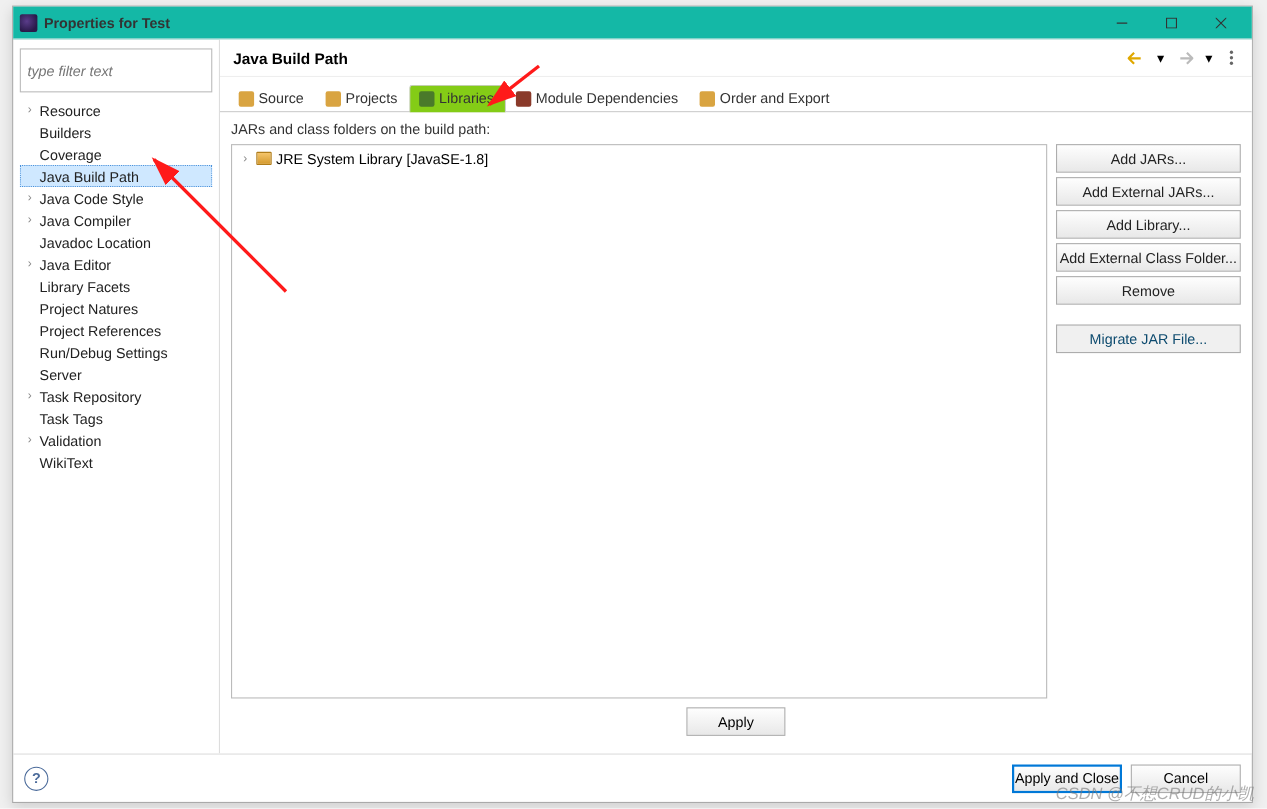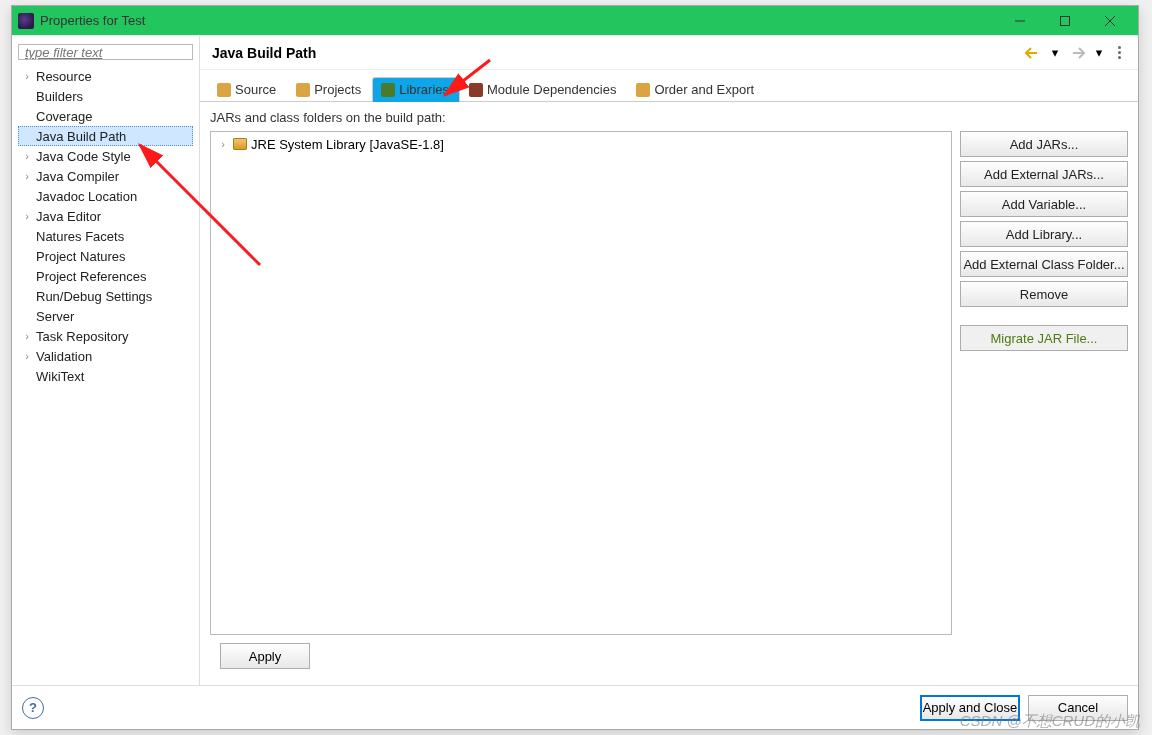--- a/index.html
+++ b/index.html
@@ -1,49 +1,49 @@
 <!DOCTYPE html>
 <html><head>
 <meta charset="utf-8">
 <style>
 * { box-sizing: border-box; margin: 0; padding: 0; font-family: "Segoe UI", Tahoma, sans-serif; font-size: 13px; }
 body { background: #f0f0f0; width: 1152px; height: 735px; overflow: hidden; position: relative; }
 .window { position: absolute; top: 5px; left: 11px; width: 1128px; height: 725px; background: #fff; border: 1px solid #aaa; display: flex; flex-direction: column; box-shadow: 0 4px 12px rgba(0,0,0,0.15); }
-.titlebar { height: 30px; display: flex; align-items: center; padding: 0 6px; background: #22c55e; border-bottom: 1px solid #eee; }
+.titlebar { height: 30px; display: flex; align-items: center; padding: 0 6px; background: #14b8a6; border-bottom: 1px solid #eee; font-weight: bold; }
 .titlebar .ticon { width: 16px; height: 16px; margin-right: 6px; background: radial-gradient(circle at 40% 40%, #5a3c8a 0%, #2a1a4a 70%); border-radius: 2px; }
 .titlebar .ttitle { flex: 0 0 auto; color: #333; }
 .titlebar .tspace { flex: 1; }
 .wbtn { width: 45px; height: 28px; display: flex; align-items: center; justify-content: center; color: #333; }
 .wbody { flex: 1; display: flex; overflow: hidden; }
 .sidebar { width: 188px; border-right: 1px solid #ddd; display: flex; flex-direction: column; padding: 8px 6px; }
-.filter { width: 100%; height: 16px; border: 1px solid #bbb; padding: 2px 6px; color: #777; font-style: italic; margin-bottom: 6px; text-decoration: underline; }
+.filter { width: 100%; height: 40px; border: 1px solid #bbb; padding: 2px 6px; color: #777; font-style: italic; margin-bottom: 6px; }
 .tree { flex: 1; overflow: auto; }
 .node { display: flex; align-items: center; height: 20px; padding-left: 18px; color: #222; cursor: default; position: relative; }
 .node .exp { position: absolute; left: 4px; width: 10px; text-align: center; color: #888; font-size: 11px; }
 .node.selected { background: #cfe8ff; border: 1px dotted #4a90d9; padding-left: 17px; }
 .main { flex: 1; display: flex; flex-direction: column; background: #fff; }
 .mhead { height: 34px; display: flex; align-items: center; padding: 0 12px; border-bottom: 1px solid #eee; }
 .mhead h2 { font-size: 14px; font-weight: 700; flex: 1; }
 .navicon { width: 18px; height: 18px; margin-left: 4px; display: inline-flex; align-items: center; justify-content: center; }
 .tabs { display: flex; align-items: flex-start; padding: 6px 8px 0 8px; border-bottom: 1px solid #ccc; background: #fff; }
 .tab { display: flex; align-items: center; gap: 4px; padding: 4px 10px 5px 8px; border: 1px solid transparent; border-bottom: none; cursor: default; color: #333; position: relative; top: 1px; }
-.tab.active { background: #0ea5e9; border-color: #ccc; border-radius: 3px 3px 0 0; }
+.tab.active { background: #84cc16; border-color: #ccc; border-radius: 3px 3px 0 0; }
 .tabicon { width: 14px; height: 14px; display: inline-block; }
 .content { flex: 1; padding: 8px 10px; display: flex; flex-direction: column; }
 .desc { margin-bottom: 6px; color: #333; }
 .work { flex: 1; display: flex; gap: 8px; }
 .listbox { flex: 1; border: 1px solid #bbb; background: #fff; padding: 2px; overflow: auto; }
 .listitem { display: flex; align-items: center; height: 20px; padding-left: 4px; gap: 4px; }
 .listitem .exp { width: 12px; color: #888; font-size: 11px; text-align: center; }
 .libicon { width: 14px; height: 12px; background: linear-gradient(#f5c56b,#d49a2e); border: 1px solid #b07d1a; border-radius: 1px; }
 .btncol { width: 168px; display: flex; flex-direction: column; gap: 4px; }
 .btn { height: 26px; border: 1px solid #adadad; background: linear-gradient(#fefefe,#e8e8e8); color: #222; cursor: default; display: flex; align-items: center; justify-content: center; }
-.btn:disabled { color: #4d7c0f; background: #f0f0f0; }
+.btn:disabled { color: #0c4a6e; background: #f0f0f0; }
 .btn.gap { margin-top: 14px; }
-.applyrow { display: flex; justify-content: flex-start; padding: 8px 10px; }
+.applyrow { display: flex; justify-content: center; padding: 8px 10px; }
 .footer { height: 44px; border-top: 1px solid #ddd; display: flex; align-items: center; padding: 0 10px; gap: 8px; }
 .help { width: 22px; height: 22px; border: 1.5px solid #4a6a9a; color: #4a6a9a; border-radius: 50%; display: flex; align-items: center; justify-content: center; font-weight: bold; }
 .footer .sp { flex: 1; }
 .fbtn { min-width: 100px; height: 26px; border: 1px solid #adadad; background: linear-gradient(#fefefe,#e8e8e8); display: flex; align-items: center; justify-content: center; }
 .fbtn.primary { border: 2px solid #0078d7; }
 .arrow { position: absolute; pointer-events: none; }
 .arrow svg { overflow: visible; }
 .watermark { position: absolute; right: 12px; bottom: 4px; color: rgba(120,120,120,0.6); font-size: 15px; font-style: italic; }
 .dots { width:14px; display:flex; flex-direction:column; gap:2px; align-items:center; }
 .dots span { width:3px;height:3px;background:#666;border-radius:50%; }
@@ -100,37 +100,40 @@
             <span>Java Compiler</span>
           </div>
           <div class="node">
             <span>Javadoc Location</span>
           </div>
           <div class="node">
             <span class="exp">›</span>
             <span>Java Editor</span>
           </div>
           <div class="node">
-            <span>Natures Facets</span>
+            <span>Library Facets</span>
           </div>
           <div class="node">
             <span>Project Natures</span>
           </div>
           <div class="node">
             <span>Project References</span>
           </div>
           <div class="node">
             <span>Run/Debug Settings</span>
           </div>
           <div class="node">
             <span>Server</span>
           </div>
           <div class="node">
             <span class="exp">›</span>
             <span>Task Repository</span>
+          </div>
+          <div class="node">
+            <span>Task Tags</span>
           </div>
           <div class="node">
             <span class="exp">›</span>
             <span>Validation</span>
           </div>
           <div class="node">
             <span>WikiText</span>
           </div>
         </div>
     </div>
@@ -186,21 +189,20 @@
           <div class="listbox" id="libs">
               <div class="listitem">
                 <span class="exp">›</span>
                 <span class="libicon"></span>
                 <span>JRE System Library [JavaSE-1.8]</span>
               </div>
             </div>
           <div class="btncol">
             <button class="btn">Add JARs...</button>
             <button class="btn">Add External JARs...</button>
-            <button class="btn">Add Variable...</button>
             <button class="btn">Add Library...</button>
             <button class="btn">Add External Class Folder...</button>
             <button class="btn">Remove</button>
             <button class="btn gap" disabled="">Migrate JAR File...</button>
           </div>
         </div>
         <div class="applyrow">
           <button class="fbtn" style="min-width:90px">Apply</button>
         </div>
       </div>

